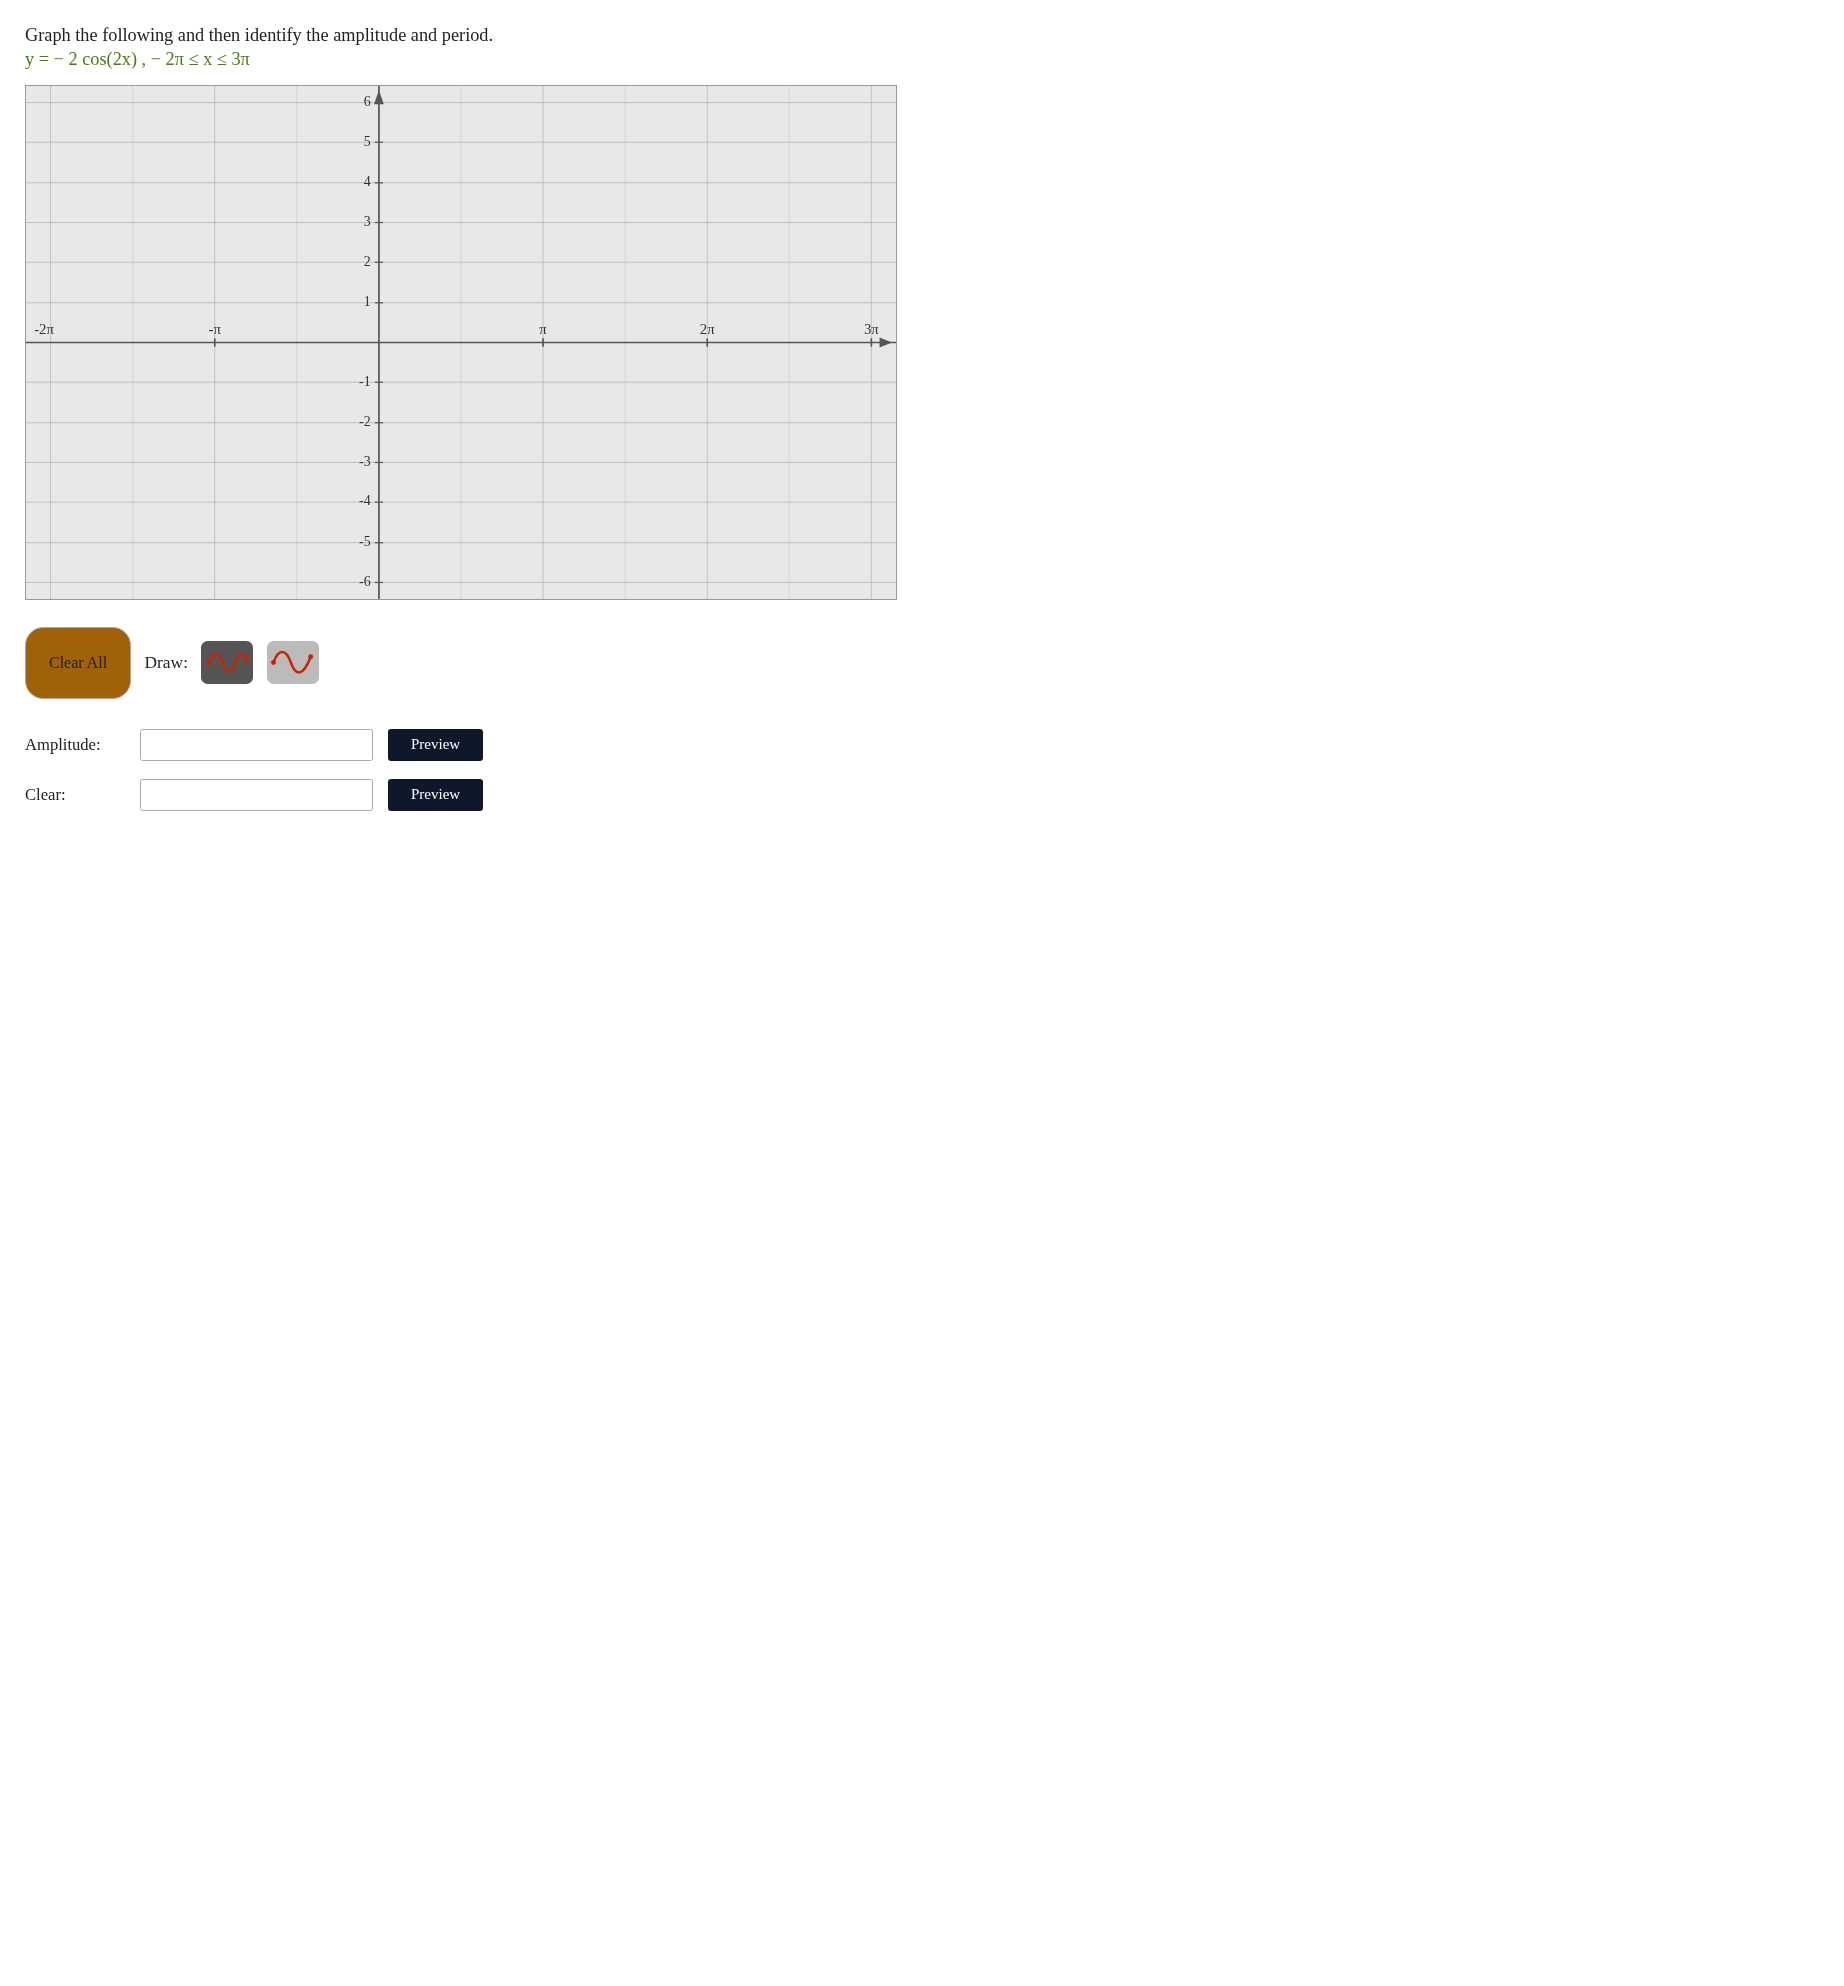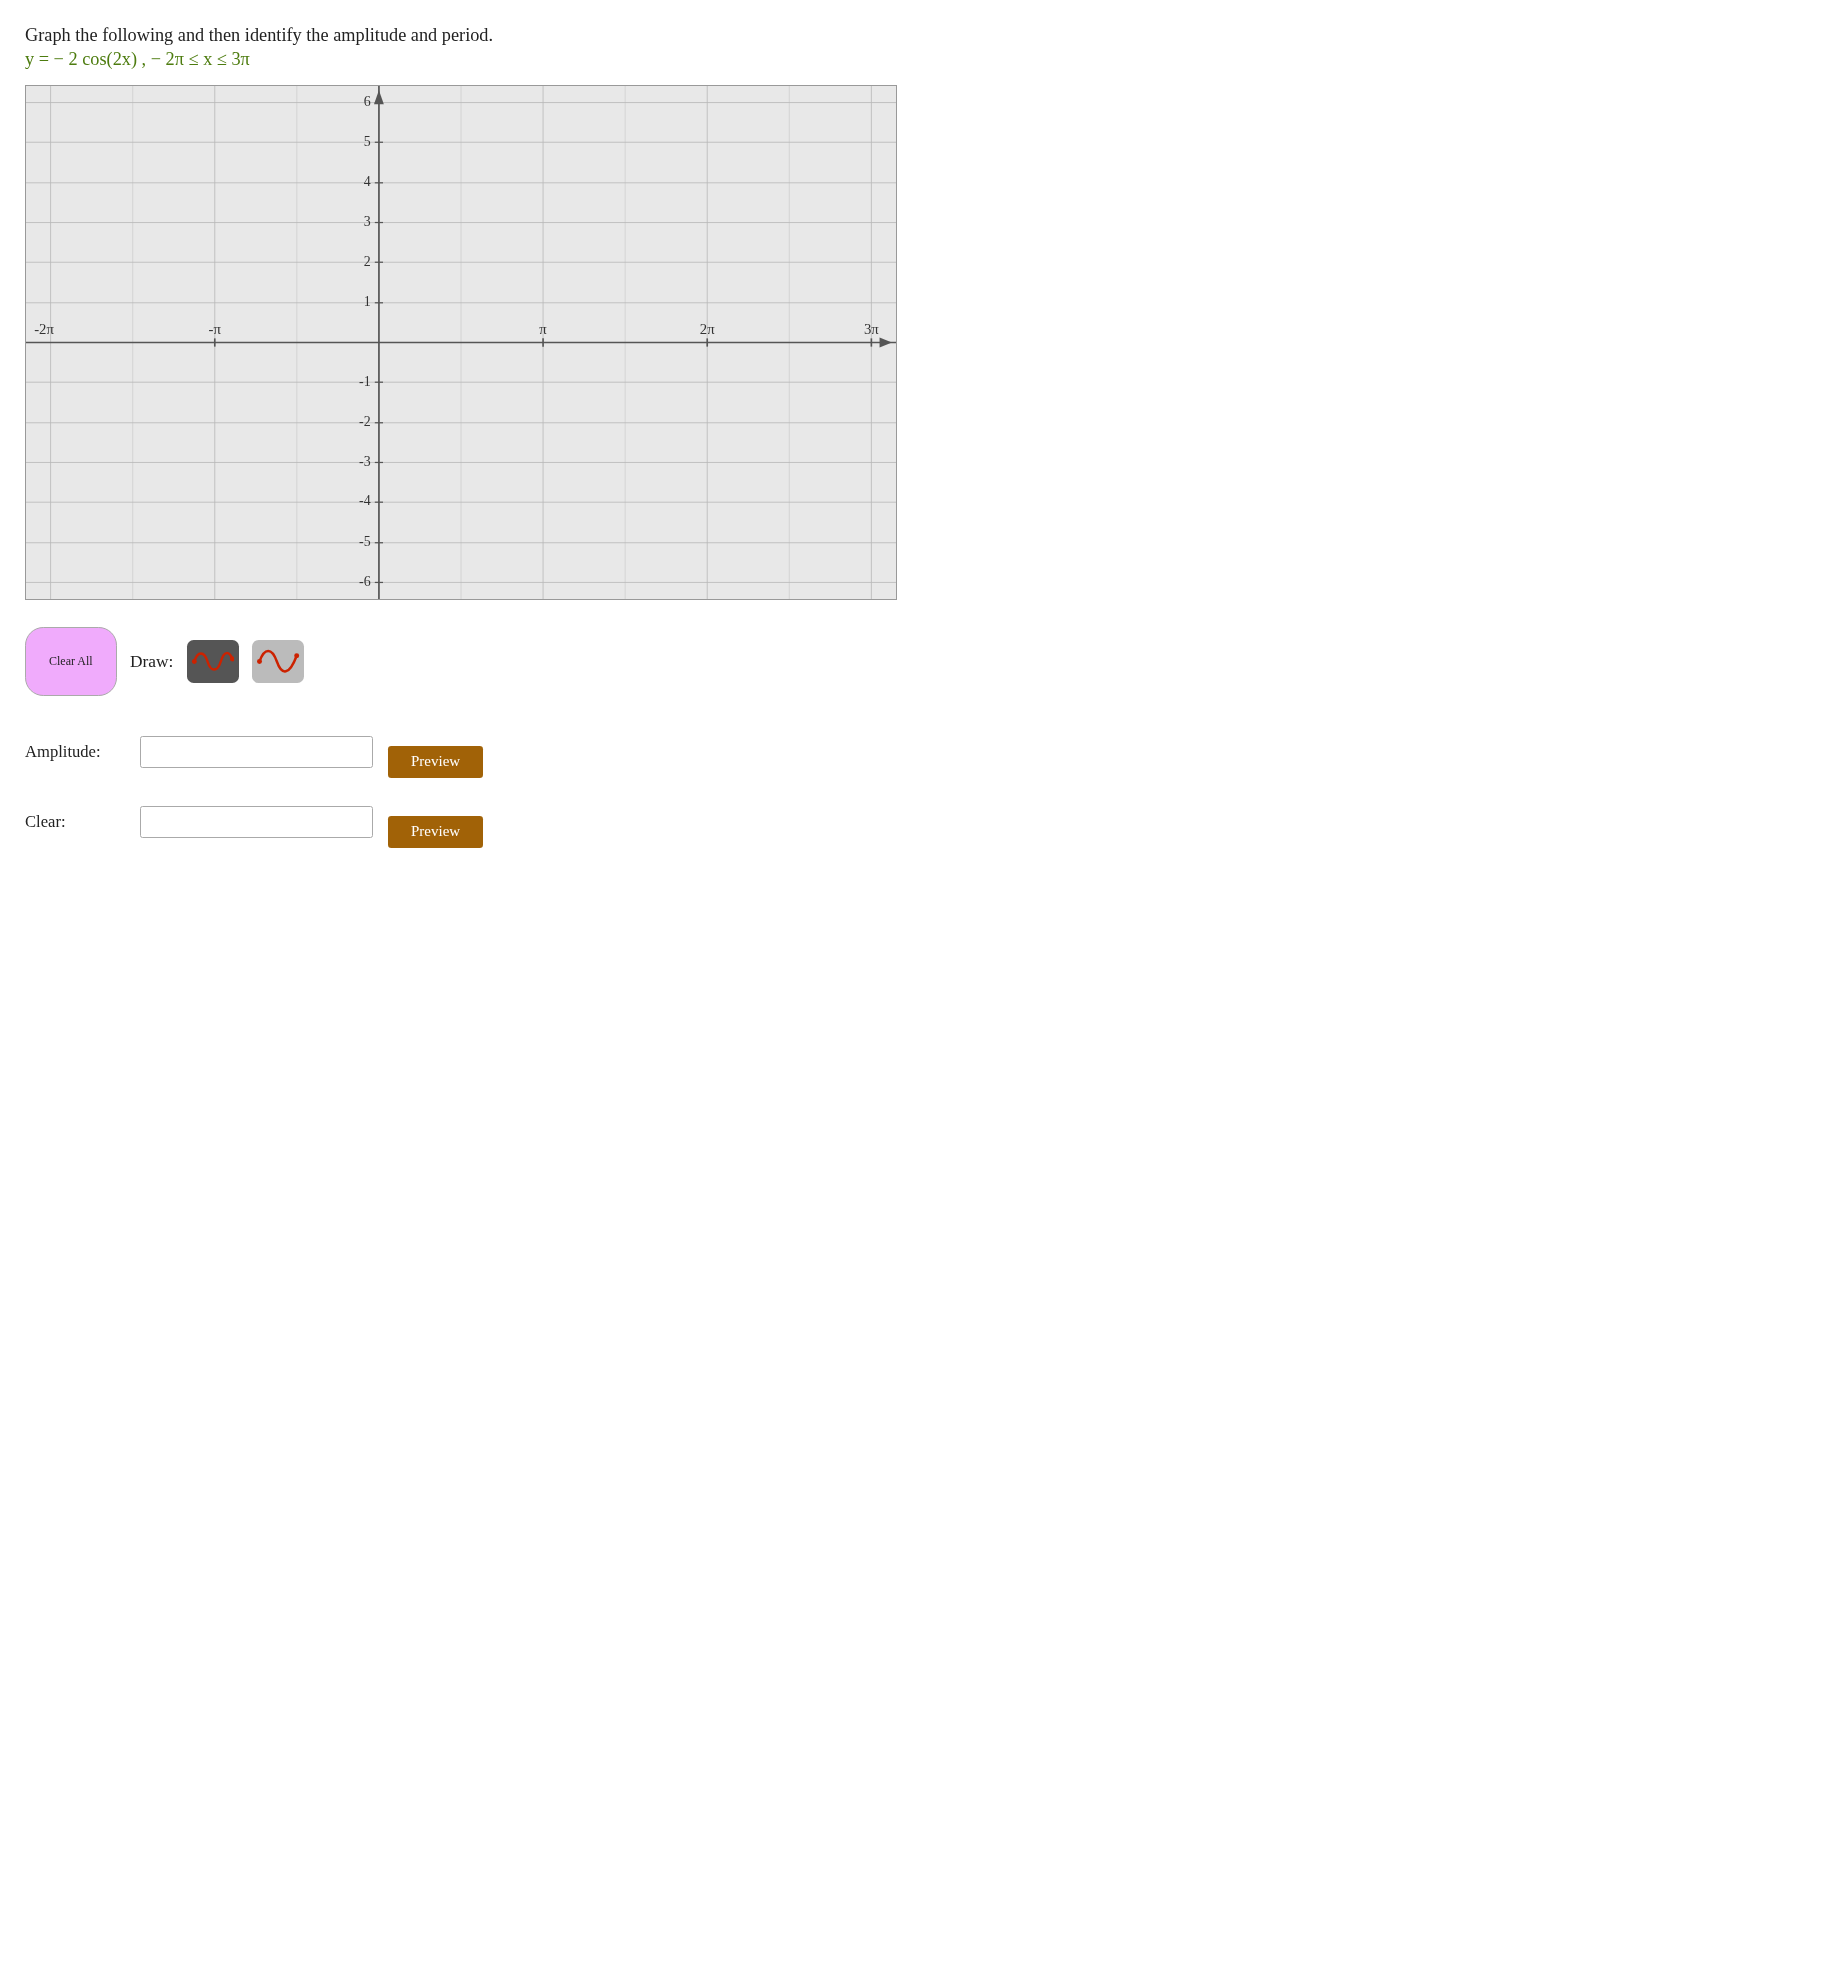--- a/index.html
+++ b/index.html
@@ -38,25 +38,25 @@
     }
 
     .controls-row {
       display: flex;
       align-items: center;
       gap: 13.3px;
       margin-bottom: 30px;
     }
 
     .clear-all-btn {
-      background: #f0abfc;
+      background: #a16207;
       border: 1.2px solid #aaa;
       border-radius: 18.3px;
       padding: 26px 23px;
-      font-size: 12px;
+      font-size: 16px;
       cursor: pointer;
       color: #222;
       font-family: Georgia, serif;
     }
 
     .draw-label {
       font-size: 17.4px;
       color: #222;
       font-family: Georgia, serif;
     }
@@ -102,29 +102,28 @@
       width: 233px;
       height: 32px;
       border: 1.2px solid #aaa;
       border-radius: 2.5px;
       font-size: 14px;
       padding: 3.3px 6.6px;
       background: #fff;
     }
 
     .preview-btn {
-      background: #a16207;
+      background: #0f172a;
       color: #fff;
       border: none;
       border-radius: 3.3px;
       padding: 7.5px 23px;
       font-size: 15px;
       cursor: pointer;
       font-family: Georgia, serif;
-      margin-top: 20px;
     }
   </style>
 </head>
 <body>
 
 <p class="problem-title">Graph the following and then identify the amplitude and period.</p>
 
 <p class="equation">y = − 2 cos(2x) , − 2π ≤ x ≤ 3π</p>
 
 <div class="graph-container">

